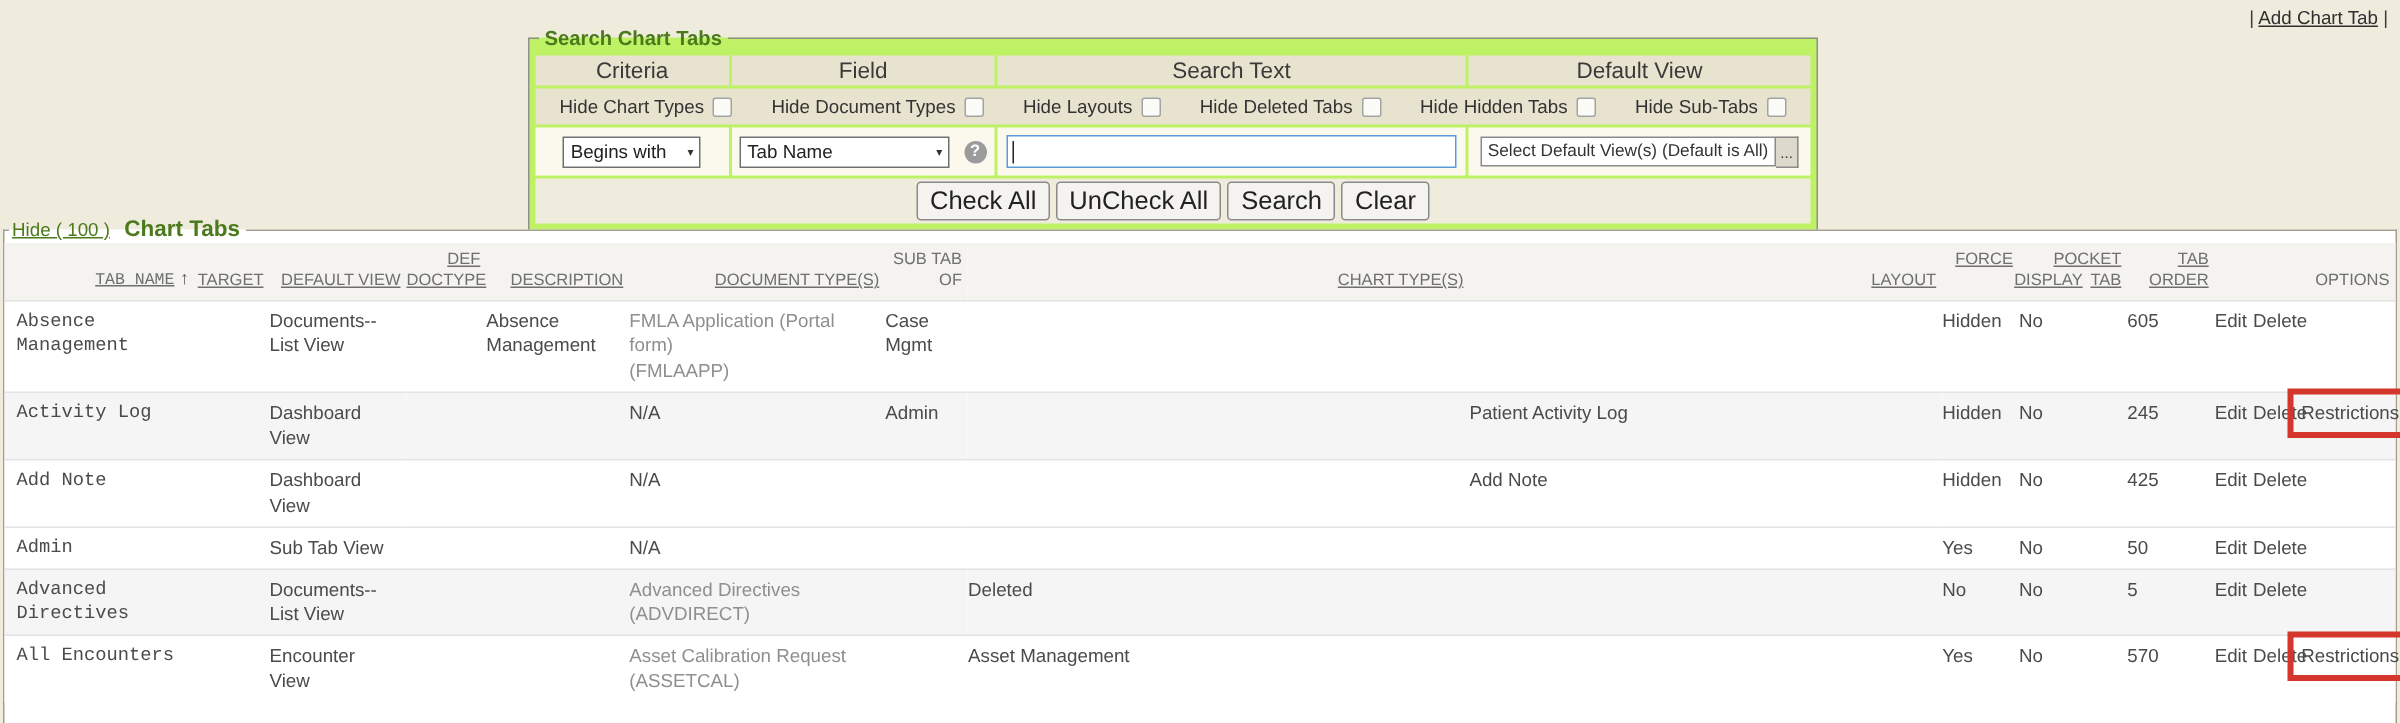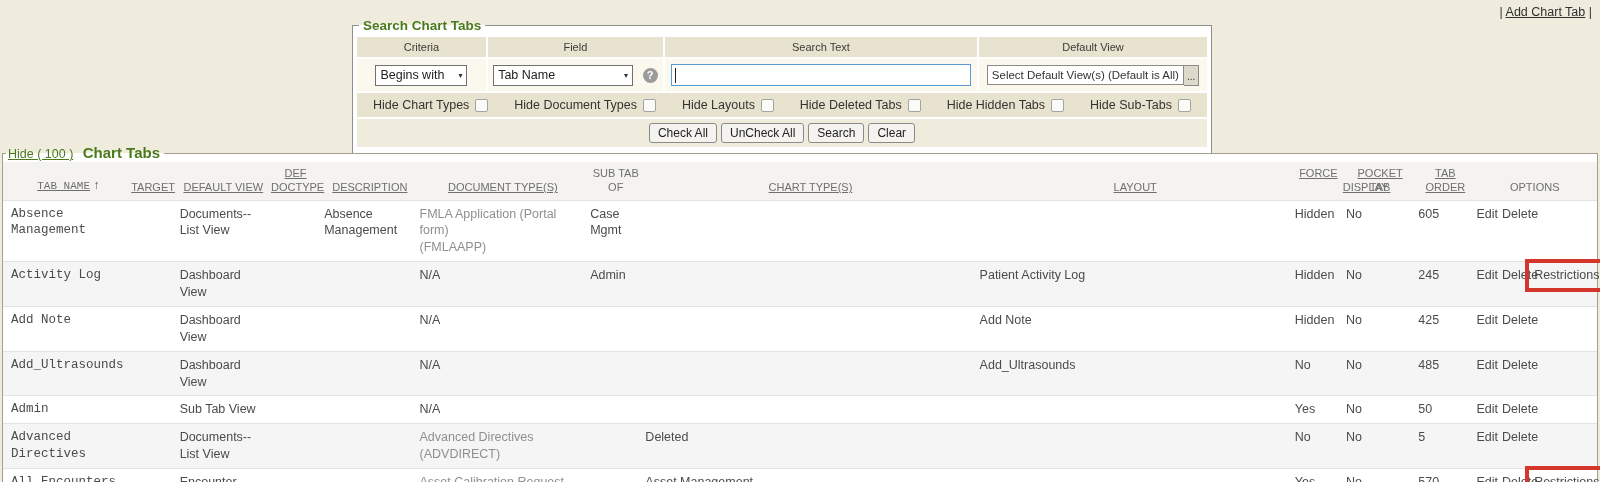--- a/index.html
+++ b/index.html
@@ -10,28 +10,28 @@
     font-family:"Liberation Sans", sans-serif;
     color:#4b4b4b;
   }
   
   .topbar { position:absolute; top:5px; right:8px; font-size:12.5px; color:#3a3a3a; }
   .topbar a { color:#2f2f2f; text-decoration:underline; cursor:pointer; }
 
   
   fieldset.search {
     position:absolute; left:352px; top:18px; width:860px;
-    border:1px solid #8f8f8f; background:#ffffff; padding:2px 2px 4px 2px; margin:0;
+    border:1px solid #8f8f8f; background:#bef264; padding:2px 2px 4px 2px; margin:0;
   }
   fieldset.search legend {
     color:#4b7a1d; font-weight:bold; font-size:13.5px; margin-left:4px; padding:0 4px;
   }
   table.search-t { width:100%; border-spacing:2px; border-collapse:separate; }
   table.search-t th {
-    background:#e8e3ce; font-weight:normal; font-size:11px; color:#3a3a3a;
+    background:#e8e3ce; font-weight:normal; font-size:15px; color:#3a3a3a;
     height:20px; text-align:center; padding:1px 2px;
   }
   table.search-t td.inp { background:#fbf9ee; height:32px; text-align:center; vertical-align:middle; padding:2px; }
   .selbox {
     display:inline-flex; align-items:center; justify-content:space-between;
     background:#fff; border:1px solid #707070; height:21px;
     font-size:12.5px; color:#222; padding:0 4px; cursor:pointer; vertical-align:middle;
   }
   .selbox .arrow { font-size:8px; color:#333; margin-left:10px; }
   .help {
@@ -55,38 +55,38 @@
   }
   td.cb-band { background:#e8e3ce; height:24px; padding:0 16px; }
   .cb-row { display:flex; justify-content:space-between; align-items:center; font-size:12.5px; color:#333; }
   .cb-item { display:inline-flex; align-items:center; cursor:default; }
   .cb-box {
     display:inline-block; width:13px; height:13px; background:#fbfbf8;
     border:1px solid #a3a3a3; border-radius:2px; margin-left:6px; cursor:pointer;
   }
   td.btn-band { background:#f0ecdd; height:28px; text-align:center; padding:2px; }
   .btn {
-    font-family:"Liberation Sans", sans-serif; font-size:12px; color:#222;
+    font-family:"Liberation Sans", sans-serif; font-size:17px; color:#222;
     background:#f4f3ef; border:1px solid #8a8a8a; border-radius:3px;
     padding:2px 8px; margin:0 2px; cursor:pointer;
   }
 
   
   fieldset.chart {
     position:absolute; left:2px; top:144px; width:1596px; height:360px;
     border:1px solid #a39e8e; border-bottom:none; background:#fff; padding:0; margin:0;
   }
   fieldset.chart legend { margin-left:3px; padding:0 4px 0 2px; white-space:nowrap; }
   .hide-link { color:#4b7a1d; font-size:12.5px; text-decoration:underline; cursor:pointer; }
   .chart-title { color:#4b7a1d; font-size:15px; font-weight:bold; margin-left:5px; }
 
   table.chart-t { width:100%; border-collapse:collapse; font-size:12.5px; color:#4b4b4b; table-layout:fixed; }
   table.chart-t thead tr { background:#f4f3ef; }
   table.chart-t th {
-    font-weight:normal; font-size:11px; color:#6f6f6f; text-align:center;
+    font-weight:normal; font-size:11px; color:#6f6f6f; text-align:right;
     vertical-align:bottom; padding:4px 4px 5px 0; line-height:1.3; white-space:nowrap;
   }
   table.chart-t th .hl { text-decoration:underline; cursor:pointer; }
   table.chart-t th:first-child, table.chart-t td:first-child { padding-left:8px;font-family:Liberation Mono, monospace; }
   .sort { color:#555; font-size:12px; margin-left:3px; text-decoration:none; display:inline-block; }
   table.chart-t tbody tr { border-top:1px solid #e3e3e3; background:#fff; }
   table.chart-t tbody tr.alt { background:#f5f5f5; }
   table.chart-t td {
     vertical-align:top; padding:5px 6px 5px 0; white-space:pre-line; line-height:1.35;
   }
@@ -111,20 +111,50 @@
   <legend>Search Chart Tabs</legend>
   <table class="search-t">
     <tbody>
         <tr>
       <th style="width:132px">Criteria</th>
       <th style="width:178px">Field</th>
       <th style="width:313px">Search Text</th>
       <th style="width:229px">Default View</th>
     </tr>
     <tr>
+      <td class="cb-band" colspan="4">
+        <div class="cb-row" id="cb-row">
+              <span class="cb-item">
+                <span>Hide Chart Types</span>
+                <span class="cb-box"></span>
+              </span>
+              <span class="cb-item">
+                <span>Hide Document Types</span>
+                <span class="cb-box"></span>
+              </span>
+              <span class="cb-item">
+                <span>Hide Layouts</span>
+                <span class="cb-box"></span>
+              </span>
+              <span class="cb-item">
+                <span>Hide Deleted Tabs</span>
+                <span class="cb-box"></span>
+              </span>
+              <span class="cb-item">
+                <span>Hide Hidden Tabs</span>
+                <span class="cb-box"></span>
+              </span>
+              <span class="cb-item">
+                <span>Hide Sub-Tabs</span>
+                <span class="cb-box"></span>
+              </span>
+            </div>
+      </td>
+    </tr>
+    <tr>
       <td class="inp">
         <span class="selbox" style="width:92px">
           <span>Begins with</span>
           <span class="arrow">▾</span>
         </span>
       </td>
       <td class="inp">
         <span class="selbox" style="width:140px">
           <span>Tab Name</span>
           <span class="arrow">▾</span>
@@ -135,50 +165,20 @@
         <span class="search-input">
           <span class="caret"></span>
           <span></span>
         </span>
       </td>
       <td class="inp">
         <span class="dv-wrap">
           <span class="dv-box">Select Default View(s) (Default is All)</span>
           <span class="dv-more">...</span>
         </span>
-      </td>
-    </tr>
-    <tr>
-      <td class="cb-band" colspan="4">
-        <div class="cb-row" id="cb-row">
-              <span class="cb-item">
-                <span>Hide Chart Types</span>
-                <span class="cb-box"></span>
-              </span>
-              <span class="cb-item">
-                <span>Hide Document Types</span>
-                <span class="cb-box"></span>
-              </span>
-              <span class="cb-item">
-                <span>Hide Layouts</span>
-                <span class="cb-box"></span>
-              </span>
-              <span class="cb-item">
-                <span>Hide Deleted Tabs</span>
-                <span class="cb-box"></span>
-              </span>
-              <span class="cb-item">
-                <span>Hide Hidden Tabs</span>
-                <span class="cb-box"></span>
-              </span>
-              <span class="cb-item">
-                <span>Hide Sub-Tabs</span>
-                <span class="cb-box"></span>
-              </span>
-            </div>
       </td>
     </tr>
     <tr>
       <td class="btn-band" colspan="4" id="btn-band"><button class="btn">Check All</button><button class="btn">UnCheck All</button><button class="btn">Search</button><button class="btn">Clear</button></td>
     </tr>
   </tbody>
     </table>
 </fieldset>
 
 <fieldset class="chart">
@@ -279,36 +279,20 @@
           <td></td>
           <td><div>N/A</div></td>
           <td></td>
           <td></td>
           <td>Add Note</td>
           <td>Hidden</td>
           <td>No</td>
           <td>425</td>
           <td style="white-space: nowrap;"><span class="opt">Edit</span><span class="opt">Delete</span></td>
         </tr>
-        <tr class="alt">
-          <td>Add_Ultrasounds</td>
-          <td></td>
-          <td>Dashboard
-View</td>
-          <td></td>
-          <td></td>
-          <td><div>N/A</div></td>
-          <td></td>
-          <td></td>
-          <td>Add_Ultrasounds</td>
-          <td>No</td>
-          <td>No</td>
-          <td>485</td>
-          <td style="white-space: nowrap;"><span class="opt">Edit</span><span class="opt">Delete</span></td>
-        </tr>
         <tr>
           <td>Admin</td>
           <td></td>
           <td>Sub Tab View</td>
           <td></td>
           <td></td>
           <td><div>N/A</div></td>
           <td></td>
           <td></td>
           <td></td>

